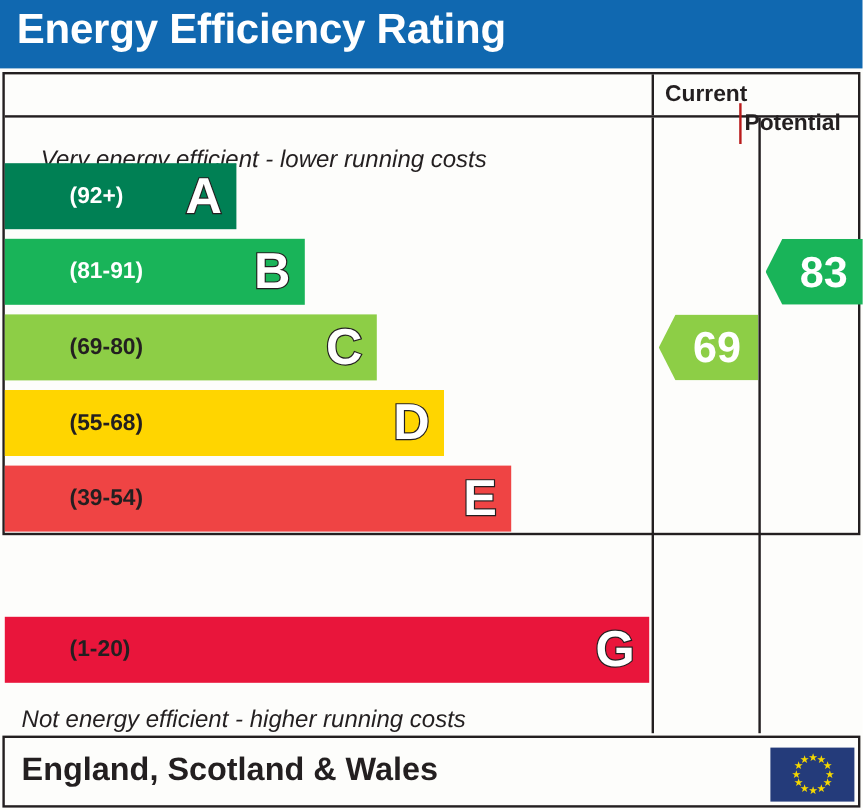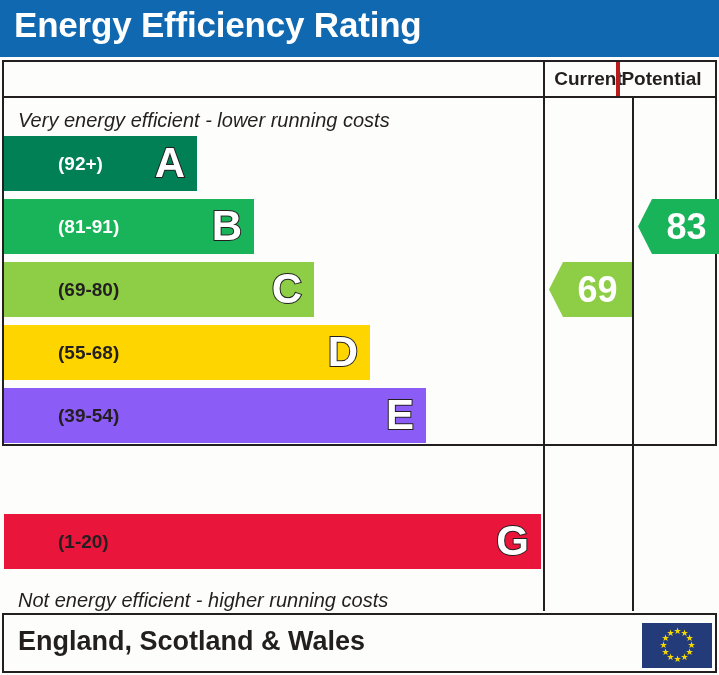--- a/index.html
+++ b/index.html
@@ -72,21 +72,22 @@
     box-sizing: border-box;
   }
   .colhead-current {
     left: 539px;
     width: 89px;
     border-left: 2px solid #231f20;
   }
   .colhead-potential {
     left: 612px;
     width: 87px;
-    border-left: 4px solid #b91c1c;
+    border-left: 2px solid #b91c1c;
+    margin-top: 24px;
   }
 
   
   .vrule {
     position: absolute;
     top: 36px;
     width: 2px;
     height: 513px;
     background: #231f20;
   }
@@ -95,21 +96,21 @@
 
   
   .caption {
     position: absolute;
     left: 14px;
     font-style: italic;
     font-size: 20px;
     color: #231f20;
     white-space: nowrap;
   }
-  .caption-top    { top: 47px; }
+  .caption-top    { top: 60px; margin-left: 16px; }
   .caption-bottom { top: 527px; }
 
   
   .bars {
     position: absolute;
     left: 0;
     top: 74px;
     width: 537px;
     height: 445px;
   }
@@ -241,21 +242,21 @@
           <span class="bar-letter">B</span>
         </div>
         <div class="bar dark-text" style="top: 126px; width: 310px; background: rgb(141, 206, 70);">
           <span class="bar-range">(69-80)</span>
           <span class="bar-letter">C</span>
         </div>
         <div class="bar dark-text" style="top: 189px; width: 366px; background: rgb(255, 213, 0);">
           <span class="bar-range">(55-68)</span>
           <span class="bar-letter">D</span>
         </div>
-        <div class="bar dark-text" style="top: 252px; width: 422px; background: #8b5cf6;">
+        <div class="bar dark-text" style="top: 252px; width: 422px; background: #ef4444;">
           <span class="bar-range">(39-54)</span>
           <span class="bar-letter">E</span>
         </div>
         <div class="bar dark-text" style="top: 378px; width: 537px; background: rgb(233, 21, 59);">
           <span class="bar-range">(1-20)</span>
           <span class="bar-letter">G</span>
         </div>
       </div>
 
     <div id="arrows-container">

